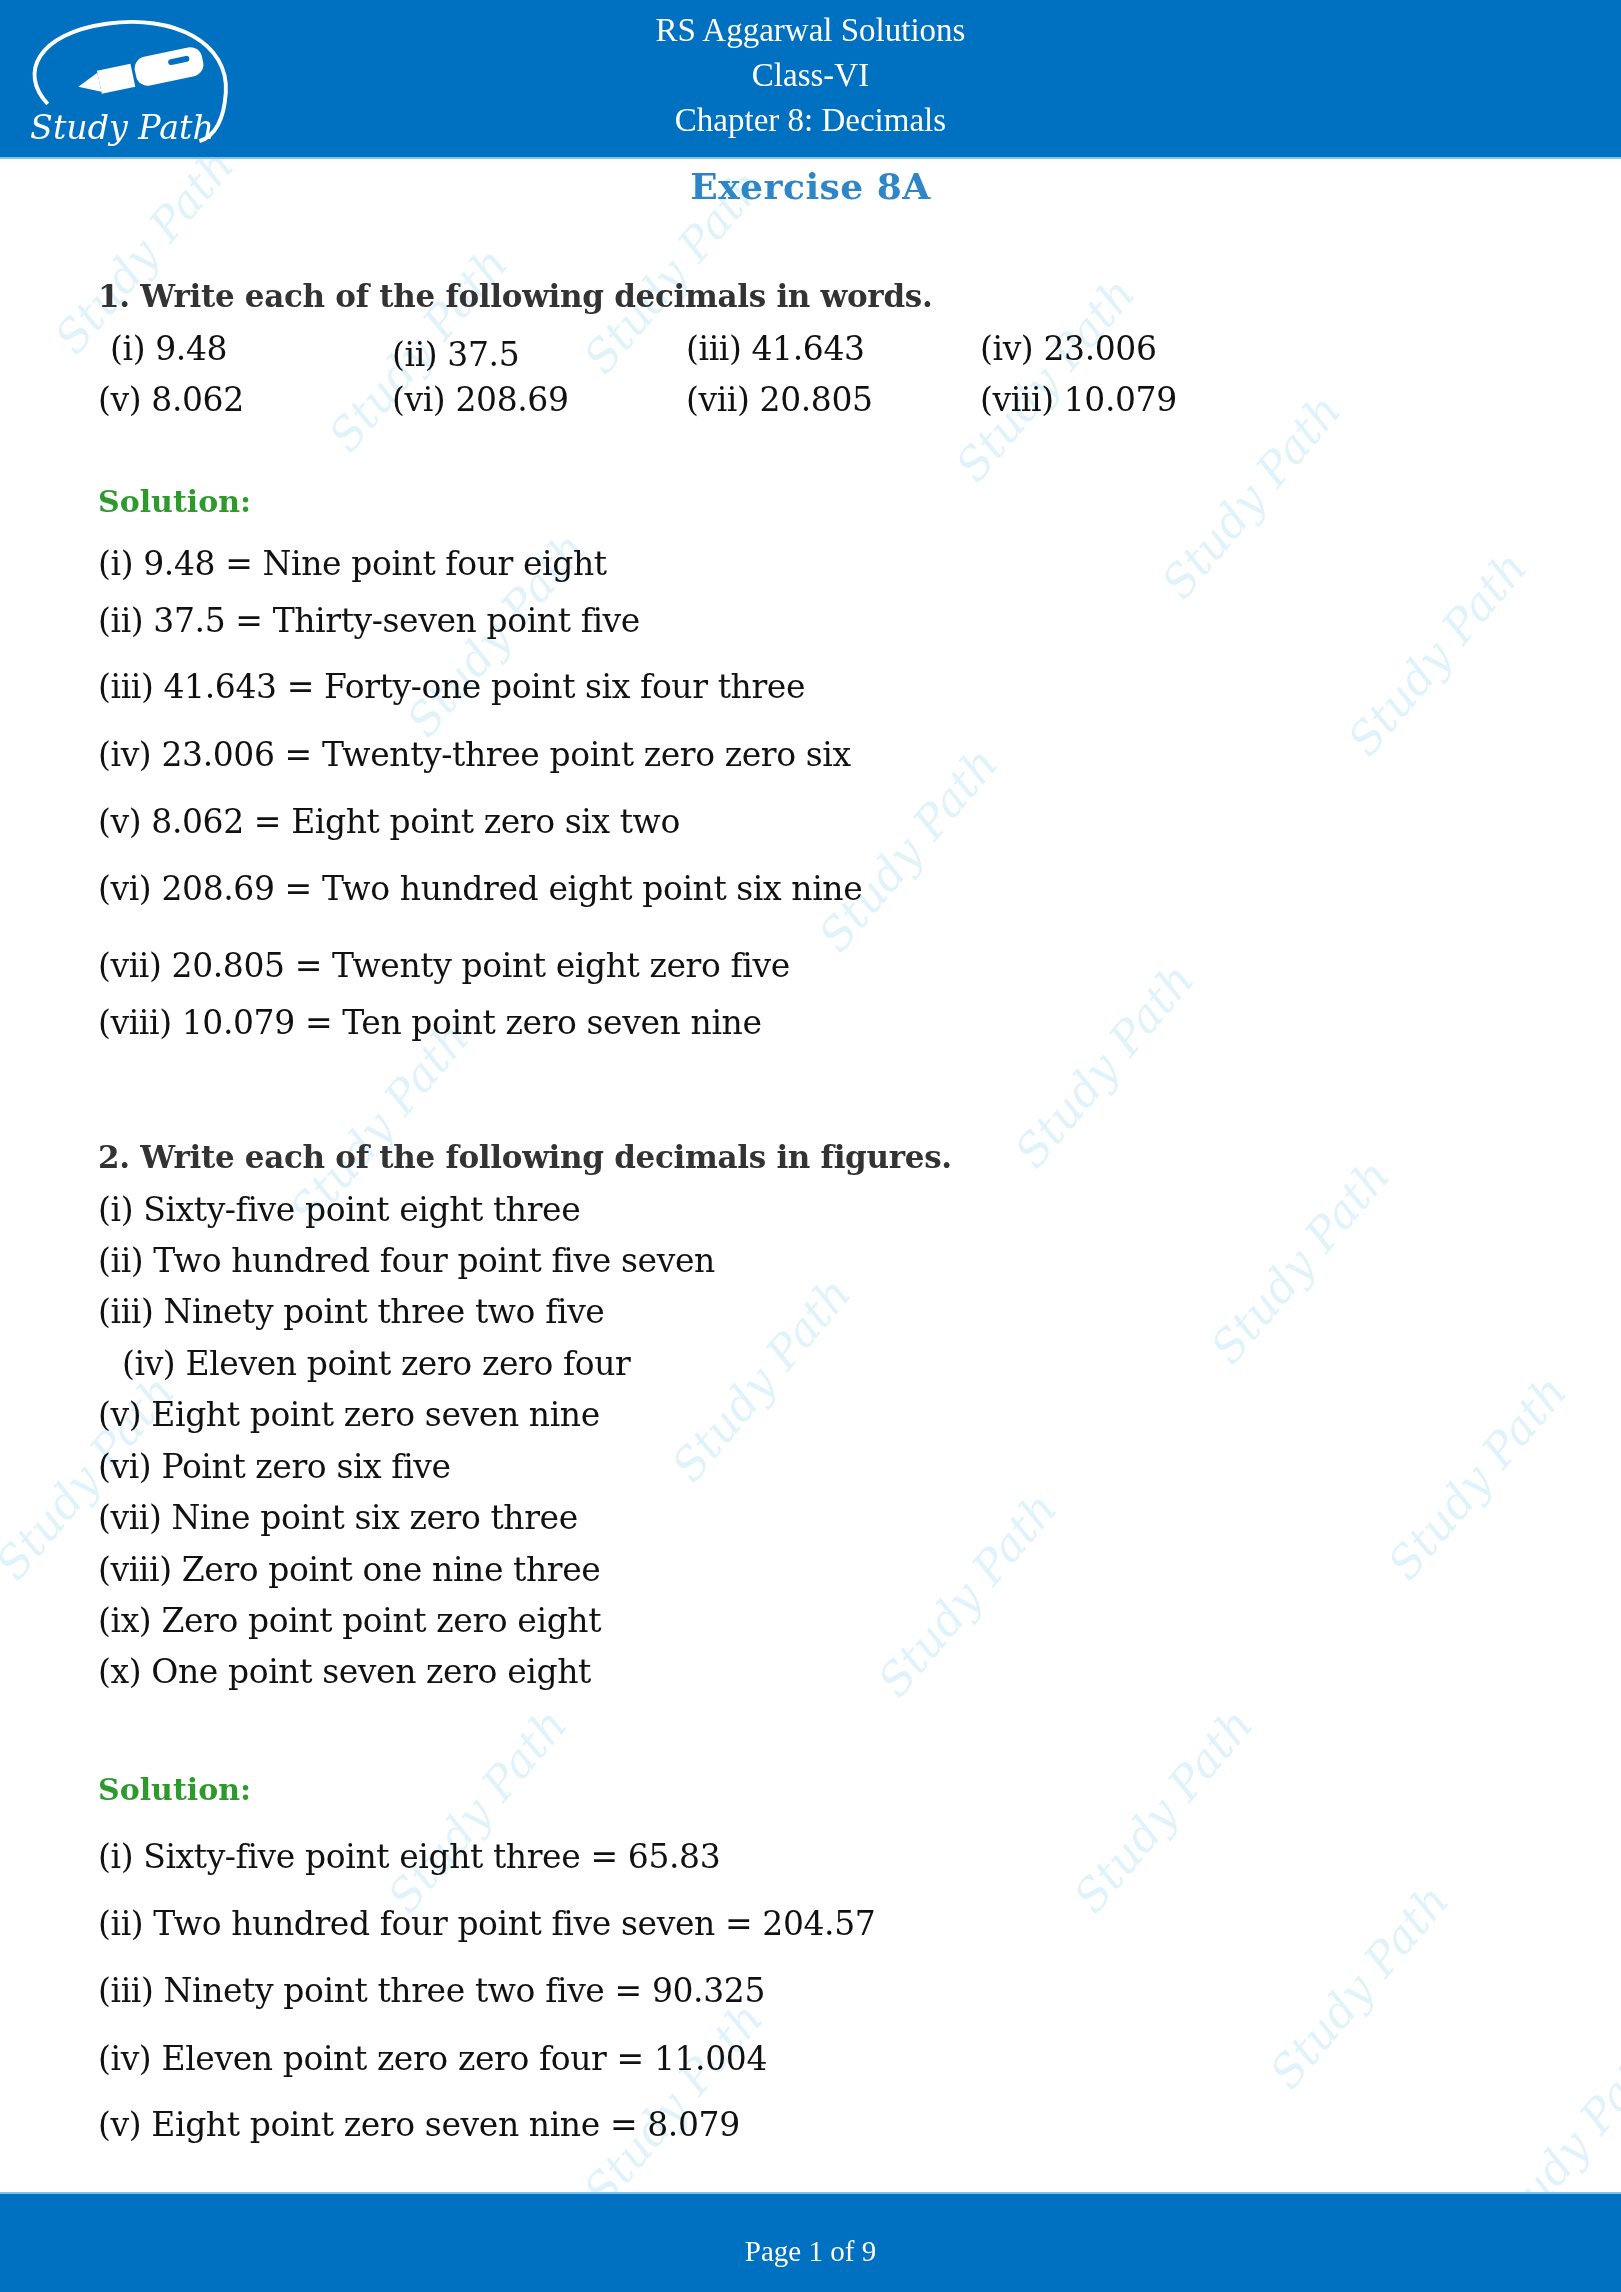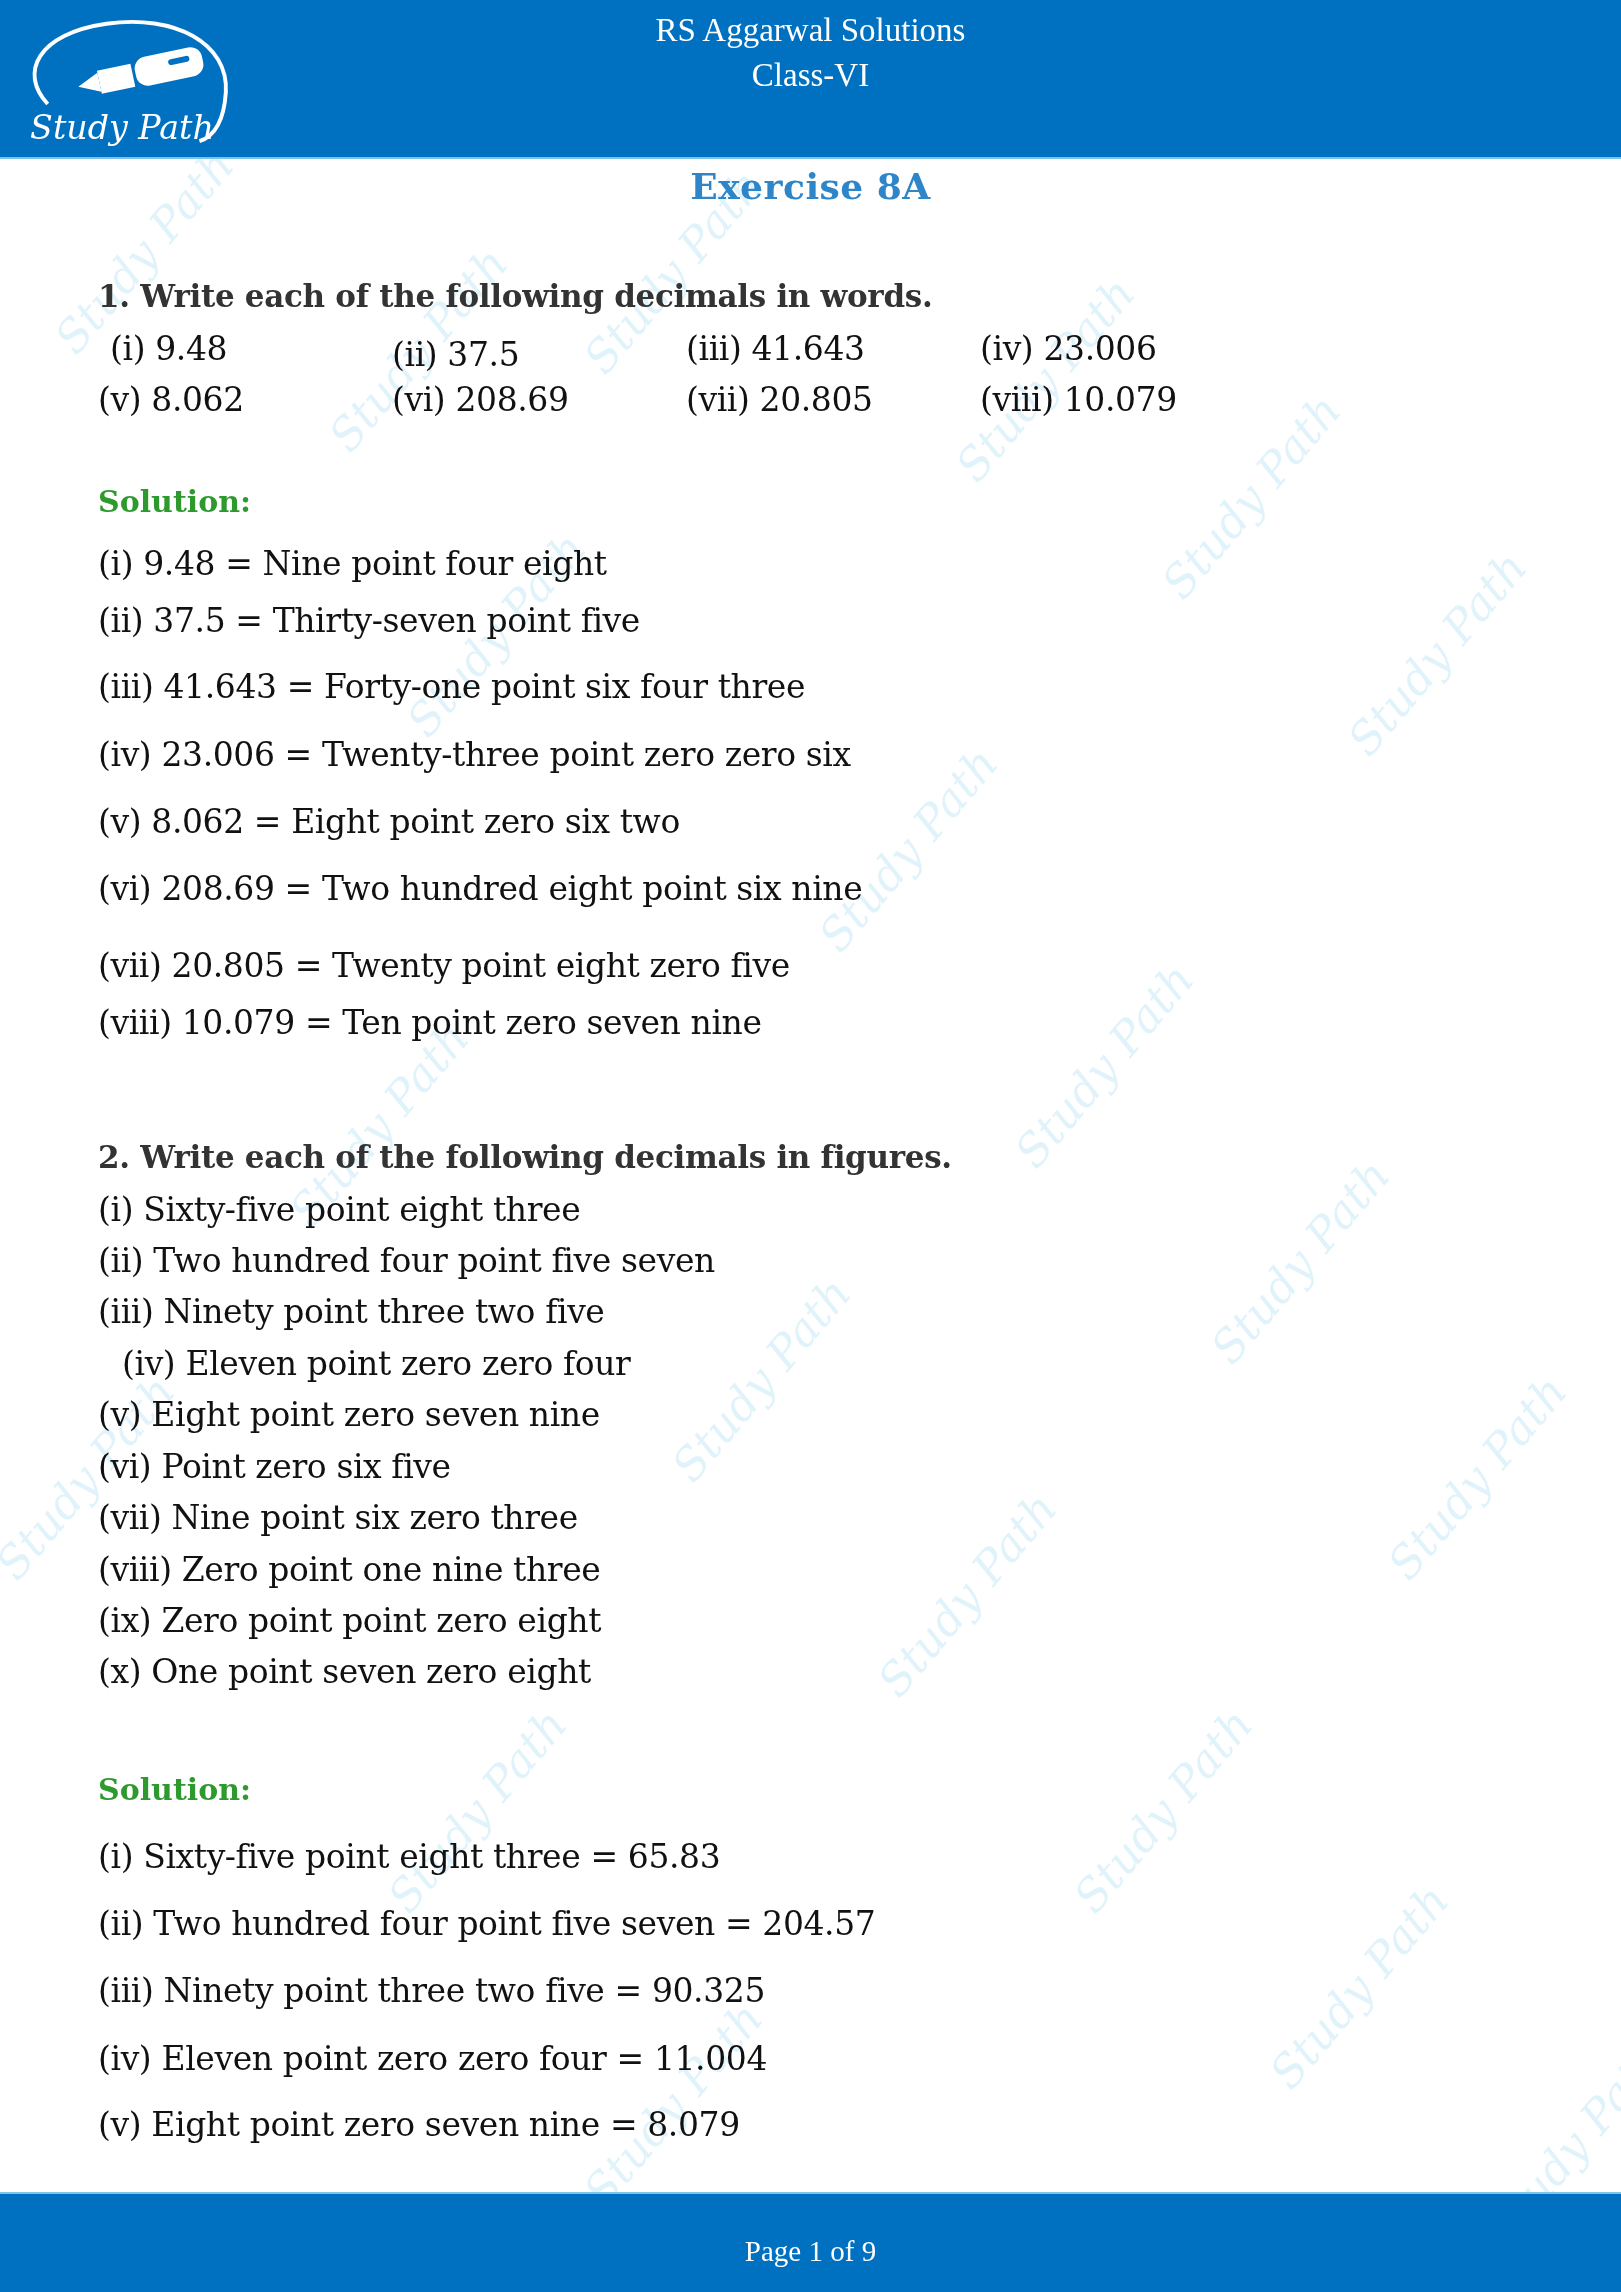--- a/index.html
+++ b/index.html
@@ -85,20 +85,21 @@
       <polygon points="0,30 22,20 22,40" fill="#fff"></polygon>
       <rect x="22" y="18" width="35" height="24" fill="#fff"></rect>
       <rect x="60" y="14" width="70" height="30" rx="12" fill="#fff"></rect>
       <rect x="95" y="22" width="22" height="6" rx="3" fill="#0070c0"></rect>
     </g>
     <text x="12" y="128" fill="#fff" font-family="DejaVu Serif, serif" font-style="italic" font-size="34">Study Path</text>
   </svg>
   <div class="header-lines">
     <div>RS Aggarwal Solutions</div>
     <div>Class-VI</div>
+    <div>Chapter 8: Decimals</div>
   </div>
 </div>
 
 <div class="exercise-title">Exercise 8A</div>
 
 <div class="q-heading" style="top:278px;">1. Write each of the following decimals in words.</div>
 
 <div class="grid-item" style="left:98px;top:329px;margin-left:12px;">(i) 9.48</div>
 <div class="grid-item" style="left:392px;top:335px;text-align:right;">(ii) 37.5</div>
 <div class="grid-item" style="left:686px;top:329px;">(iii) 41.643</div>

